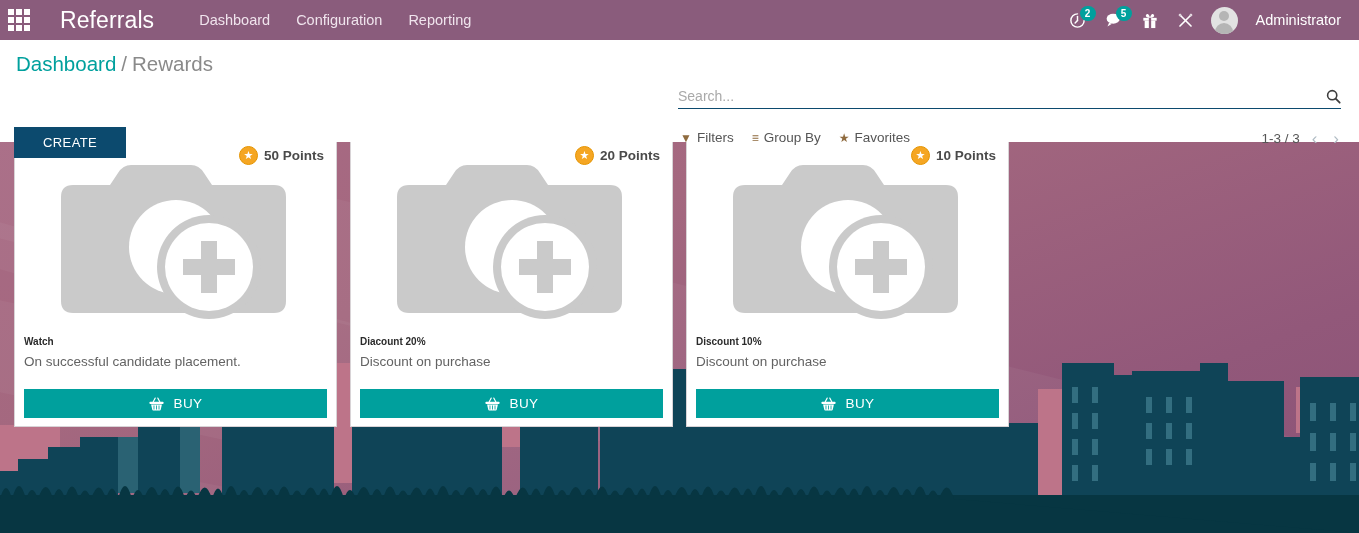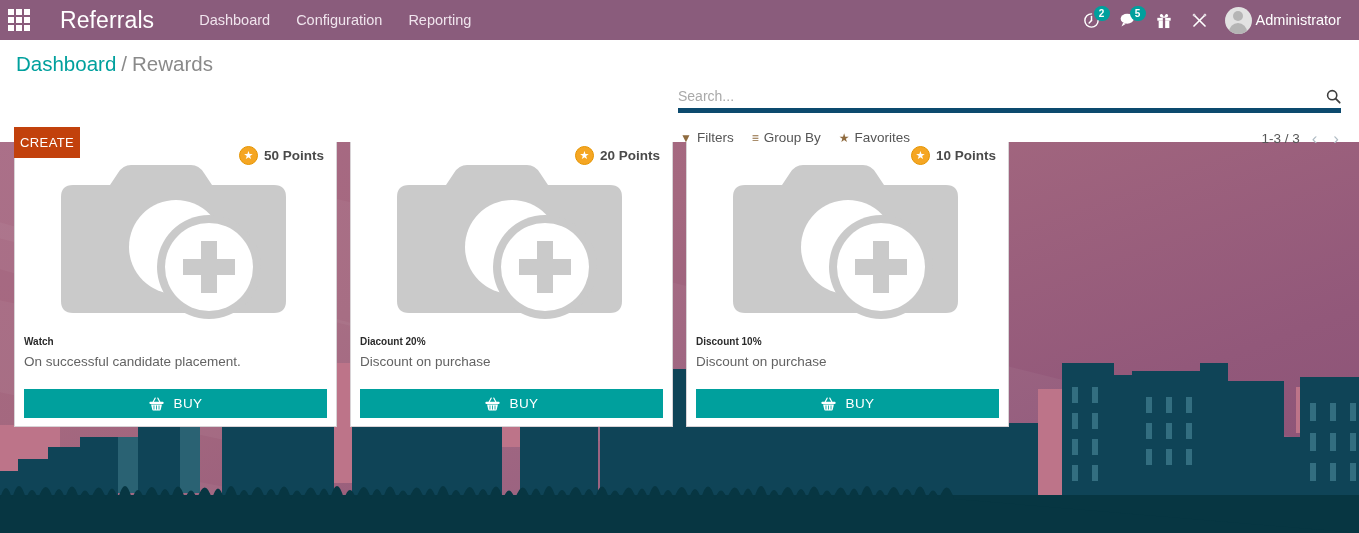--- a/index.html
+++ b/index.html
@@ -85,21 +85,21 @@
     min-width: 16px;
     height: 15px;
     line-height: 15px;
     border-radius: 8px;
     text-align: center;
     padding: 0 4px;
   }
   .user-menu {
     display: flex;
     align-items: center;
-    gap: 4px;
+    gap: 18px;
     padding: 0 8px 0 6px;
     height: 34px;
     cursor: pointer;
   }
   .avatar {
     width: 27px; height: 27px;
     border-radius: 50%;
     background: #e2e2e2;
     position: relative;
     overflow: hidden;
@@ -138,36 +138,36 @@
     font-size: 20.5px;
     white-space: nowrap;
   }
   .bc-link { color: #00A09D; cursor: pointer; }
   .bc-sep { color: #8a8a8a; margin: 0 5px; }
   .bc-cur { color: #8a8a8a; }
 
   .create-btn {
     position: absolute;
     left: 14px; top: 87px;
-    background: #c2410c;
+    background: #0c4a6e;
     color: #fff;
     border: none;
     font-size: 13px;
     font-weight: 500;
     letter-spacing: .4px;
-    padding: 8px 6px;
+    padding: 8px 29px;
     cursor: pointer;
     font-family: inherit;
   }
 
   .search-wrap {
     position: absolute;
     left: 678px; top: 48px;
     width: 663px;
-    border-bottom: 5px solid #0c4a6e;
+    border-bottom: 1px solid #0c4a6e;
     display: flex;
     align-items: center;
     padding-bottom: 4px;
   }
   .search-input {
     border: none;
     outline: none;
     flex: 1;
     font-size: 14px;
     font-family: inherit;

